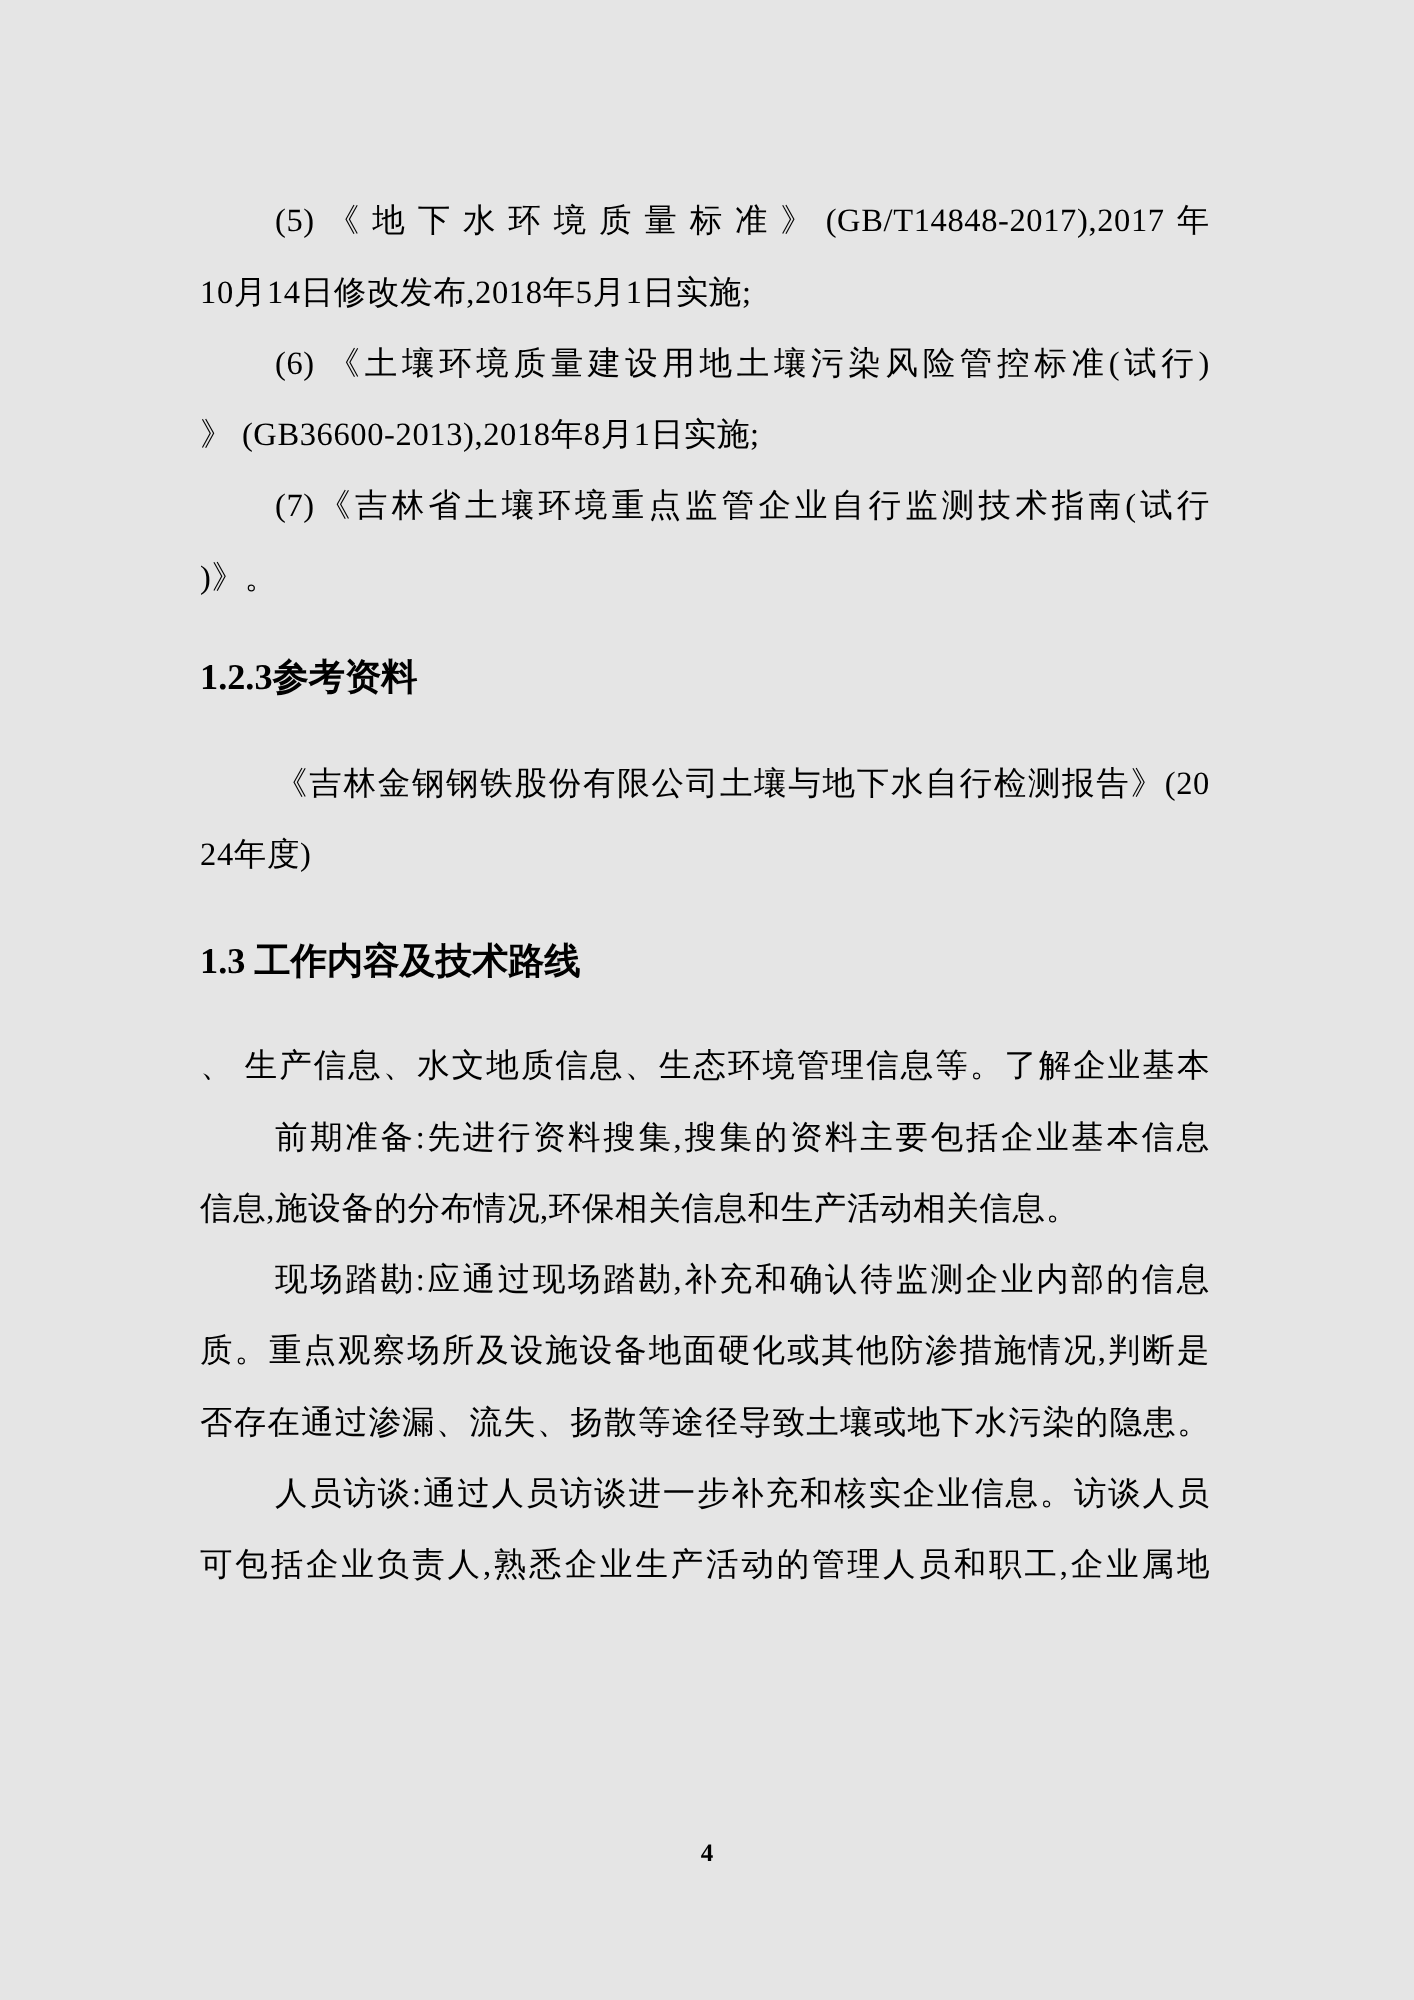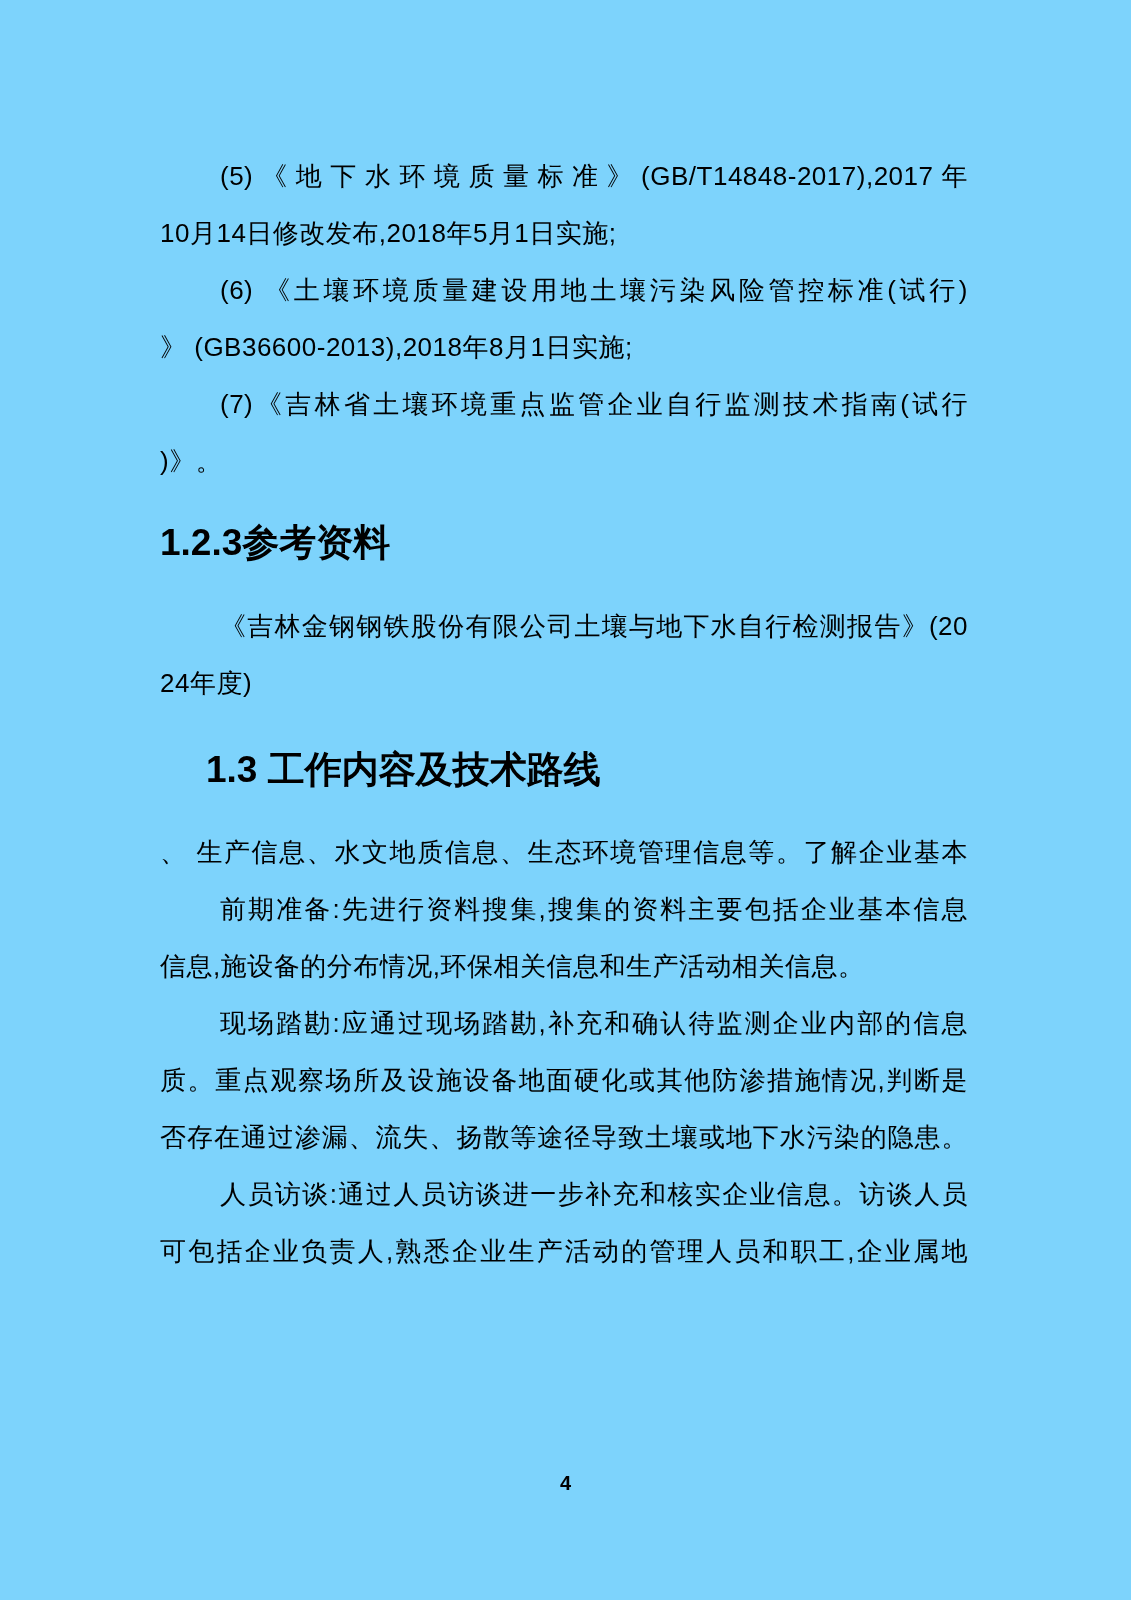--- a/index.html
+++ b/index.html
@@ -4,23 +4,23 @@
 <style>
   html, body {
     margin: 0;
     padding: 0;
     background: #ffffff;
   }
   .page {
     position: relative;
     width: 1131px;
     height: 1600px;
-    background: #7dd3fc;
+    background: #e5e5e5;
     color: #000000;
-    font-family: Liberation Sans, sans-serif;
+    font-family: Liberation Serif, serif;
     overflow: hidden;
   }
   .content {
     position: absolute;
     left: 160px;
     top: 148px;
     width: 808px;
   }
   .bodyline {
     font-size: 26px;
@@ -32,33 +32,32 @@
   }
   .bodyline.indent {
     padding-left: 60px;
   }
   .bodyline.justify {
     text-align: justify;
     text-align-last: justify;
   }
   .heading {
     font-weight: bold;
-    font-size: 37px;
+    font-size: 29px;
     line-height: 57px;
     height: 57px;
     white-space: nowrap;
   }
   .heading.h3 {
     margin-top: 24px;
     margin-bottom: 27px;
   }
   .heading.h2 {
     margin-top: 29px;
     margin-bottom: 26px;
-    margin-left: 46px;
   }
   .page-number {
     position: absolute;
     left: 0;
     right: 0;
     top: 1472px;
     text-align: center;
     font-size: 20px;
     font-weight: bold;
   }

